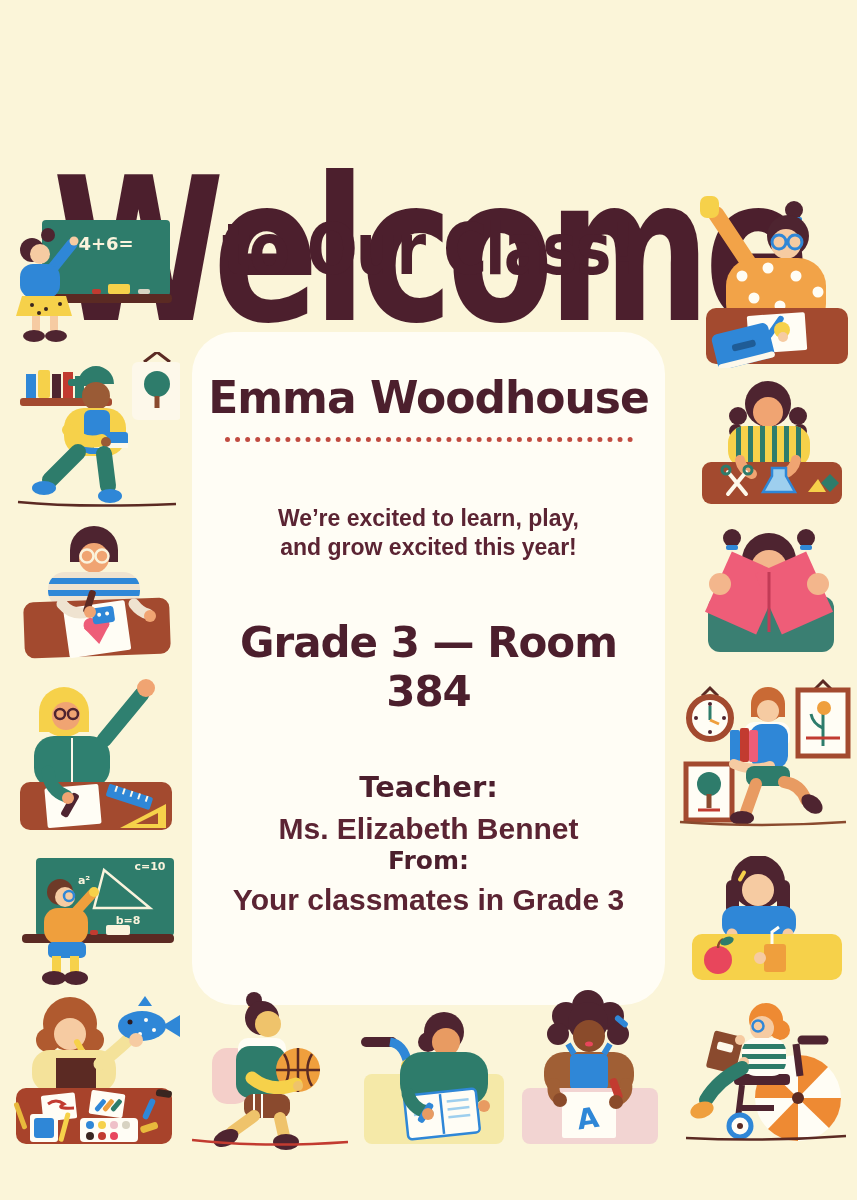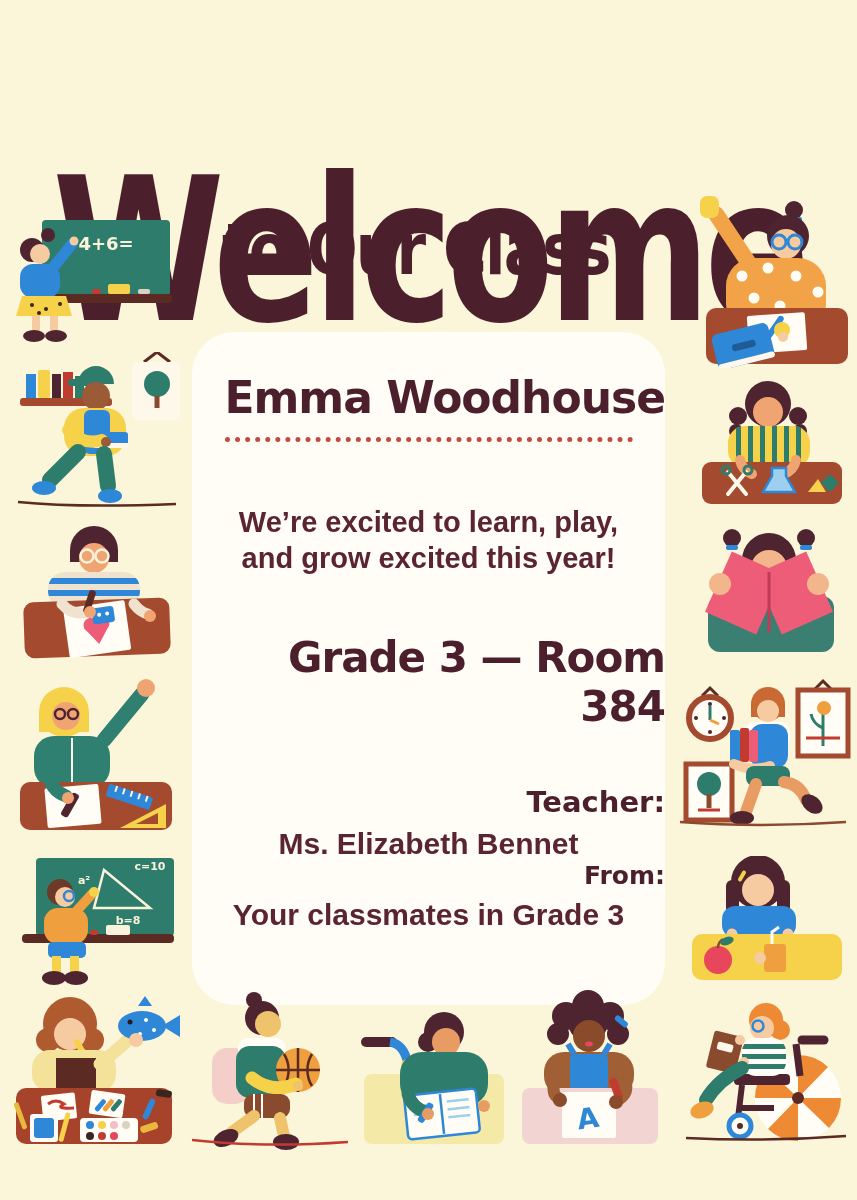--- a/index.html
+++ b/index.html
@@ -1,27 +1,27 @@
 <!DOCTYPE html>
 <html><head>
 <meta charset="utf-8">
 <style>
   html,body{margin:0;padding:0;background:#FBF5D9;}
   .poster{position:relative;width:857px;height:1200px;background:#FBF5D9;overflow:hidden;
           font-family:"Liberation Sans",sans-serif;}
-  .crayon{font-family:"DejaVu Sans",sans-serif;font-weight:700;color:#4C1F2D;text-align:right;}
+  .crayon{font-family:"DejaVu Sans",sans-serif;font-weight:700;color:#4C1F2D;}
   .title{position:absolute;top:46px;left:0;width:100%;text-align:center;font-size:156px;
          letter-spacing:-6px;line-height:1;transform:scaleY(1.28);transform-origin:top center;}
   .subtitle{position:absolute;top:214px;left:0;width:100%;text-align:center;font-size:60px;
             letter-spacing:-2px;line-height:1;transform:scaleY(1.18);transform-origin:top center;}
   .card{position:absolute;left:192px;top:332px;width:473px;height:673px;background:#FFFDF5;
         border-radius:42px;text-align:center;color:#5B2433;}
   .student-name{font-size:44px;margin-top:40px;letter-spacing:-1px;}
   .divider{width:408px;height:0;border-top:5px dotted #C14B41;margin:14px auto 0;}
-  .msg{font-size:29px;font-weight:700;line-height:1.25;margin-top:62px;color:#5B2433;}
+  .msg{font-size:23px;font-weight:700;line-height:1.25;margin-top:62px;color:#5B2433;}
   .grade{font-size:42px;margin-top:56px;letter-spacing:-1px;}
   .school{font-size:30px;font-weight:400;margin-top:6px;color:#5F2A38;}
   .small-label{font-size:29px;margin-top:54px;}
   .bold-line{font-size:30px;font-weight:700;margin-top:8px;}
   .from-label{font-size:25px;}
   .illo{position:absolute;}
   svg text{font-family:"DejaVu Sans",sans-serif;font-weight:700;}
 </style>
 </head>
 <body>

